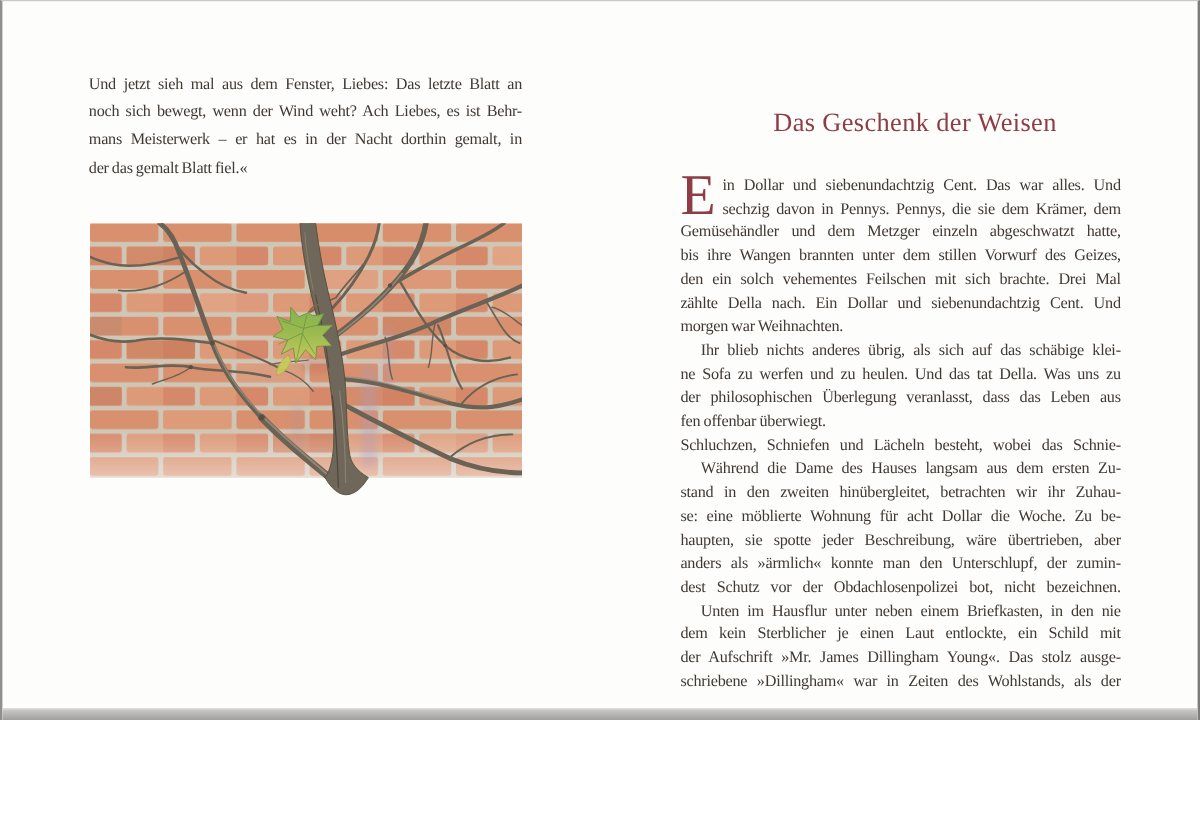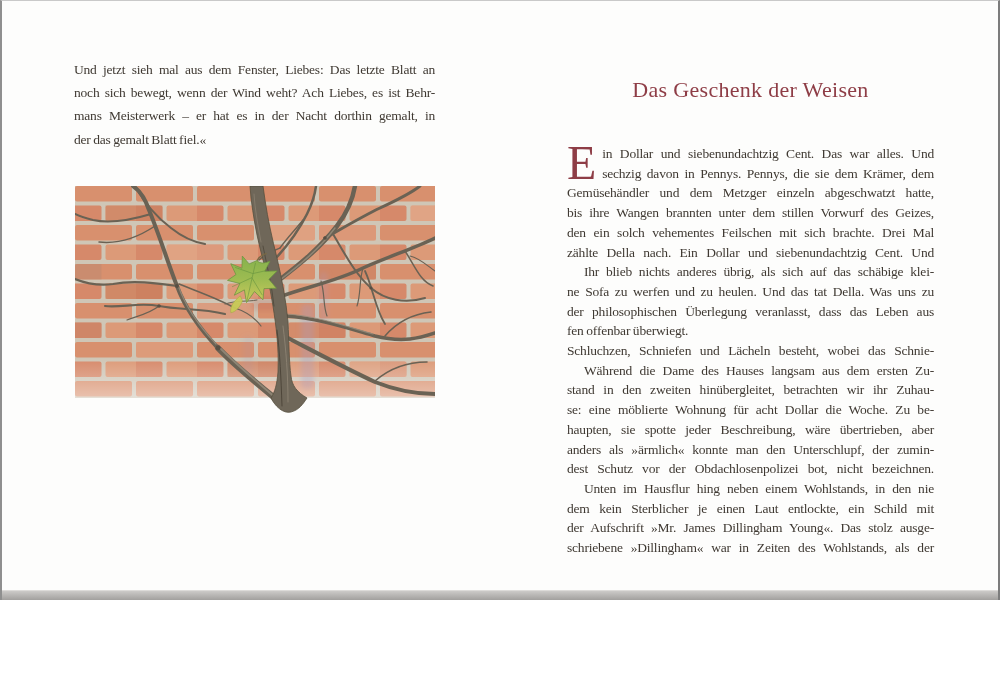--- a/index.html
+++ b/index.html
@@ -16,21 +16,21 @@
   .j { text-align:justify; text-align-last:justify; }
   .ind { text-indent:17px; }
 
   
   .left-text { position:absolute; left:72px; top:57px; width:361px;
     font-size:13.5px; line-height:23.2px; letter-spacing:-0.2px; word-spacing:-0.6px; }
   .illustration { position:absolute; left:73px; top:185px; width:360px; height:228px; }
 
   
   .right-col { position:absolute; left:565px; top:0; width:367px; height:692px; }
-  .chapter-title { position:absolute; top:76px; left:0; width:100%; margin:0;
+  .chapter-title { position:absolute; top:76px; left:0; width:100%; margin:12px;
     text-align:center; font-size:22px; font-weight:normal; letter-spacing:0.3px; color:#8e3d46; }
   .right-text { position:absolute; top:143px; left:0; width:367px;
     font-size:13.5px; line-height:19.7px; letter-spacing:-0.2px; word-spacing:-0.5px; }
   .dropcap { float:left; font-size:48px; line-height:36px; height:37px;
     margin:1px 6px 0 0; color:#8e3d46; }
   .page-number { position:absolute; top:614px; left:0; width:100%;
     text-align:center; font-size:14px; letter-spacing:0.5px; color:#ef4444; }
 </style>
 </head>
 <body>
@@ -175,38 +175,39 @@
 
     <div class="right-text">
       <div>
         <span class="dropcap">E</span>
         <div class="line j">in Dollar und siebenundachtzig Cent. Das war alles. Und</div>
         <div class="line j">sechzig davon in Pennys. Pennys, die sie dem Krämer, dem</div>
         <div class="line j">Gemüsehändler und dem Metzger einzeln abgeschwatzt hatte,</div>
         <div class="line j">bis ihre Wangen brannten unter dem stillen Vorwurf des Geizes,</div>
         <div class="line j">den ein solch vehementes Feilschen mit sich brachte. Drei Mal</div>
         <div class="line j">zählte Della nach. Ein Dollar und siebenundachtzig Cent. Und</div>
+        <div class="line">morgen war Weihnachten.</div>
       </div>
       <div>
         <div class="line j ind">Ihr blieb nichts anderes übrig, als sich auf das schäbige klei-</div>
         <div class="line j">ne Sofa zu werfen und zu heulen. Und das tat Della. Was uns zu</div>
         <div class="line j">der philosophischen Überlegung veranlasst, dass das Leben aus</div>
         <div class="line">fen offenbar überwiegt.</div>
         <div class="line j">Schluchzen, Schniefen und Lächeln besteht, wobei das Schnie-</div>
       </div>
       <div>
         <div class="line j ind">Während die Dame des Hauses langsam aus dem ersten Zu-</div>
         <div class="line j">stand in den zweiten hinübergleitet, betrachten wir ihr Zuhau-</div>
         <div class="line j">se: eine möblierte Wohnung für acht Dollar die Woche. Zu be-</div>
         <div class="line j">haupten, sie spotte jeder Beschreibung, wäre übertrieben, aber</div>
         <div class="line j">anders als »ärmlich« konnte man den Unterschlupf, der zumin-</div>
         <div class="line j">dest Schutz vor der Obdachlosenpolizei bot, nicht bezeichnen.</div>
       </div>
       <div>
-        <div class="line j ind">Unten im Hausflur hing neben einem Wohlstands, in den nie</div>
+        <div class="line j ind">Unten im Hausflur unter neben einem Briefkasten, in den nie</div>
         <div class="line j">dem kein Sterblicher je einen Laut entlockte, ein Schild mit</div>
         <div class="line j">der Aufschrift »Mr. James Dillingham Young«. Das stolz ausge-</div>
         <div class="line j">schriebene »Dillingham« war in Zeiten des Wohlstands, als der</div>
       </div>
     </div>
 
     <div class="page-number">39</div>
   </div>
 
   <div class="bottom-bar"></div>

